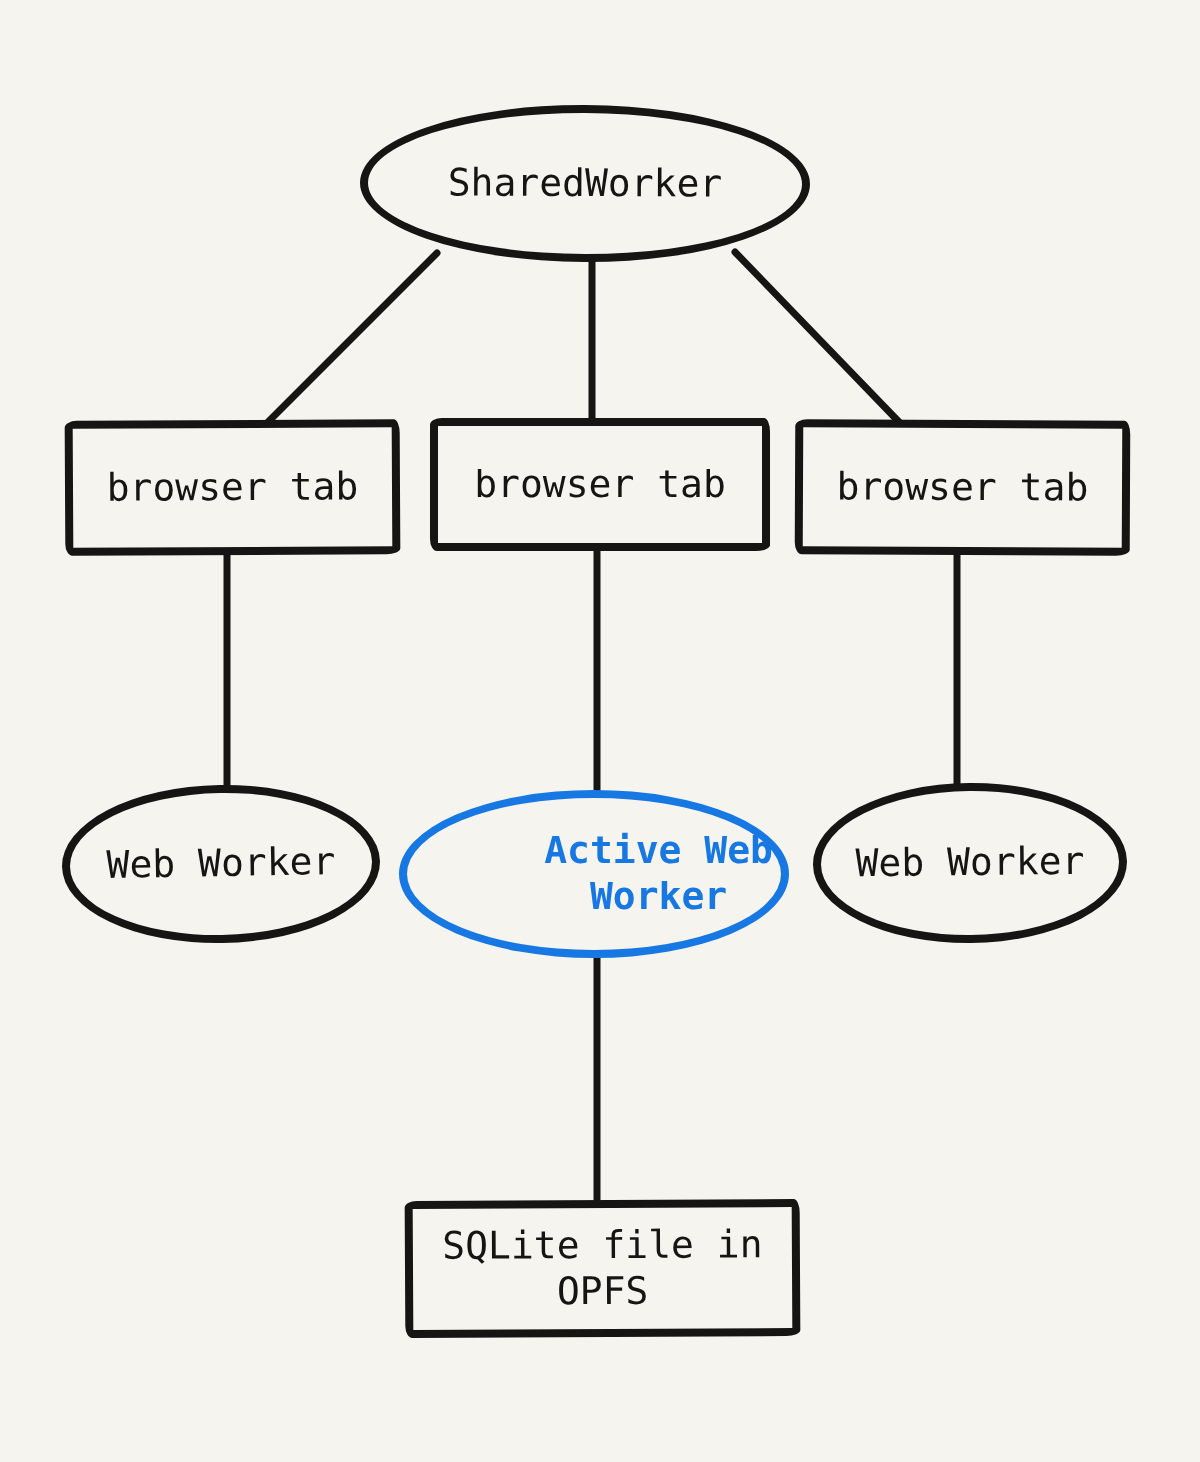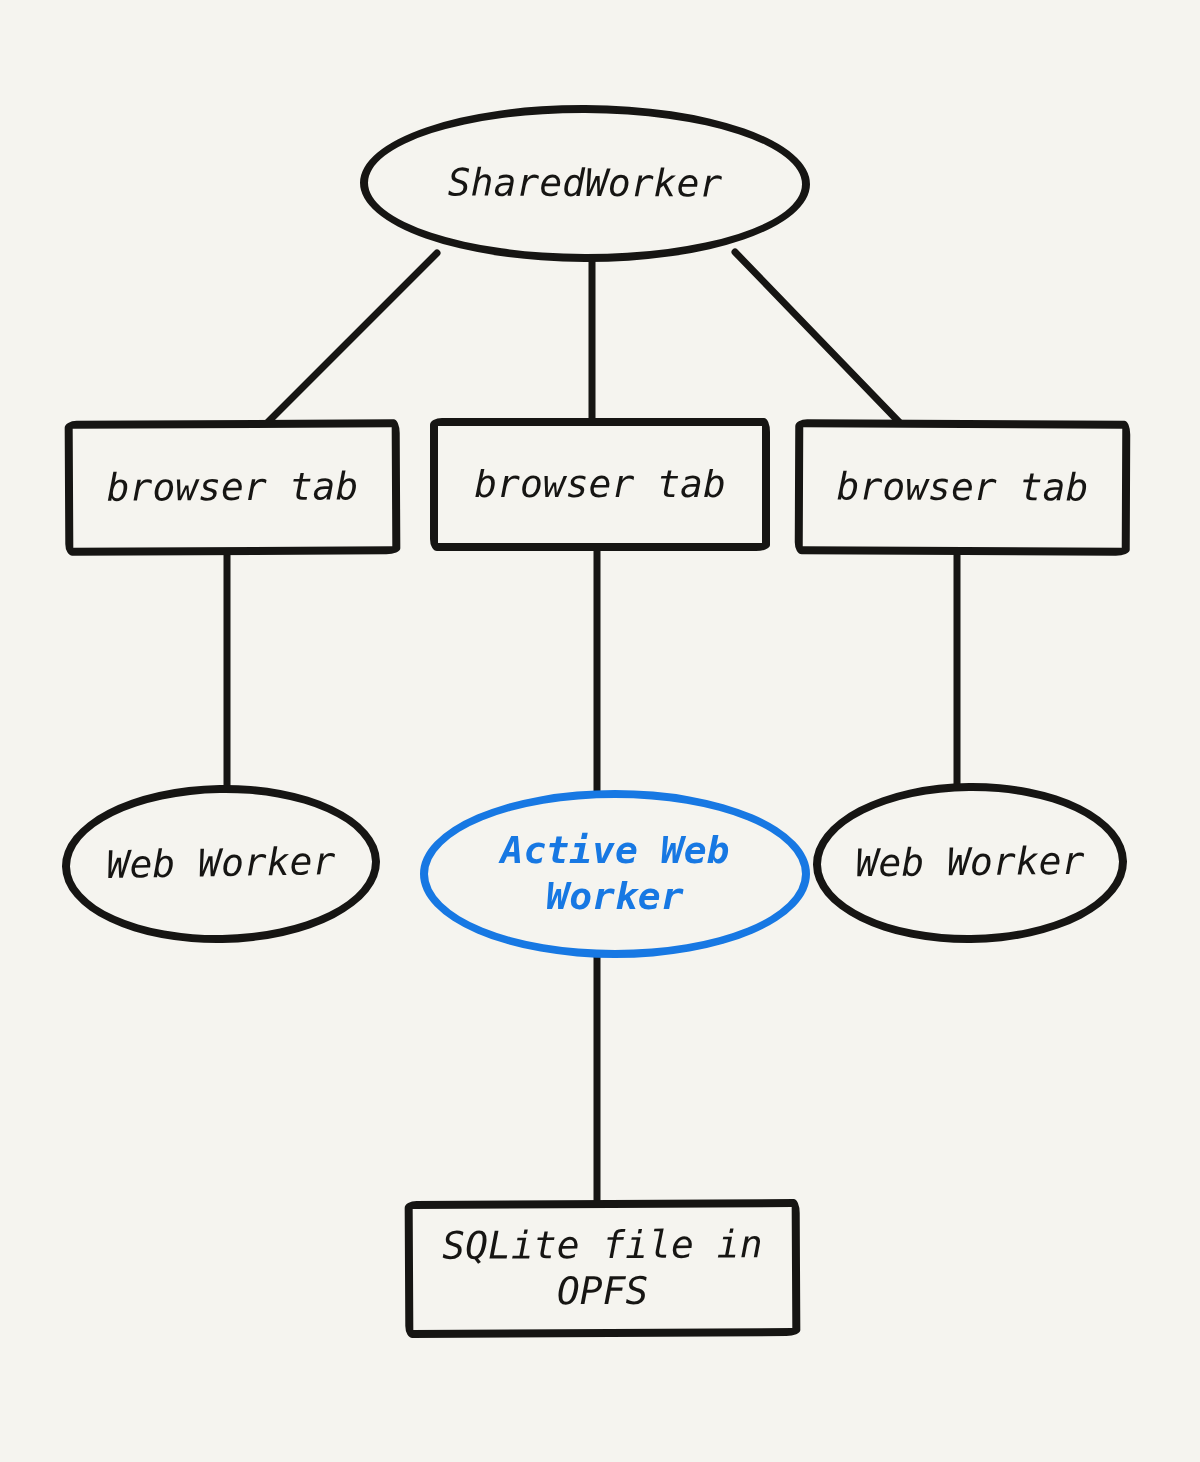--- a/index.html
+++ b/index.html
@@ -12,21 +12,20 @@
     width: 1200px;
     background: var(--bg);
     font-family: "DejaVu Sans Mono", "Liberation Mono", monospace;
   }
   .canvas {
     position: relative;
     width: 1200px;
     height: 1462px;
     background: var(--bg);
     overflow: hidden;
-    font-style: italic;
   }
   .edges {
     position: absolute;
     left: 0; top: 0;
     width: 1200px;
     height: 1462px;
     z-index: 0;
   }
   .edges line {
     stroke: var(--ink);
@@ -58,21 +57,21 @@
     border-color: var(--accent);
     color: var(--accent);
     font-weight: bold;
   }
   
   #n-shared  { left: 360px; top: 105px;  width: 450px; height: 157px; transform: rotate(0.2deg); }
   #n-tab1    { left: 65px;  top: 420px;  width: 335px; height: 135px; transform: rotate(-0.3deg); }
   #n-tab2    { left: 430px; top: 418px;  width: 340px; height: 133px; }
   #n-tab3    { left: 795px; top: 420px;  width: 335px; height: 135px; transform: rotate(0.25deg); }
   #n-w1      { left: 62px;  top: 785px;  width: 318px; height: 158px; transform: rotate(-1deg); }
-  #n-active  { left: 420px; top: 790px;  width: 390px; height: 168px; }
+  #n-active  { left: 399px; top: 790px;  width: 390px; height: 168px; justify-content: flex-end; }
   #n-w2      { left: 813px; top: 783px;  width: 314px; height: 160px; transform: rotate(-0.6deg); }
   #n-sqlite  { left: 405px; top: 1200px; width: 395px; height: 137px; transform: rotate(-0.3deg); }
 </style>
 </head>
 <body>
 
 <div class="canvas">
 
   <svg class="edges" viewBox="0 0 1200 1462" xmlns="http://www.w3.org/2000/svg">
     <line x1="437" y1="253" x2="266" y2="424"></line>

